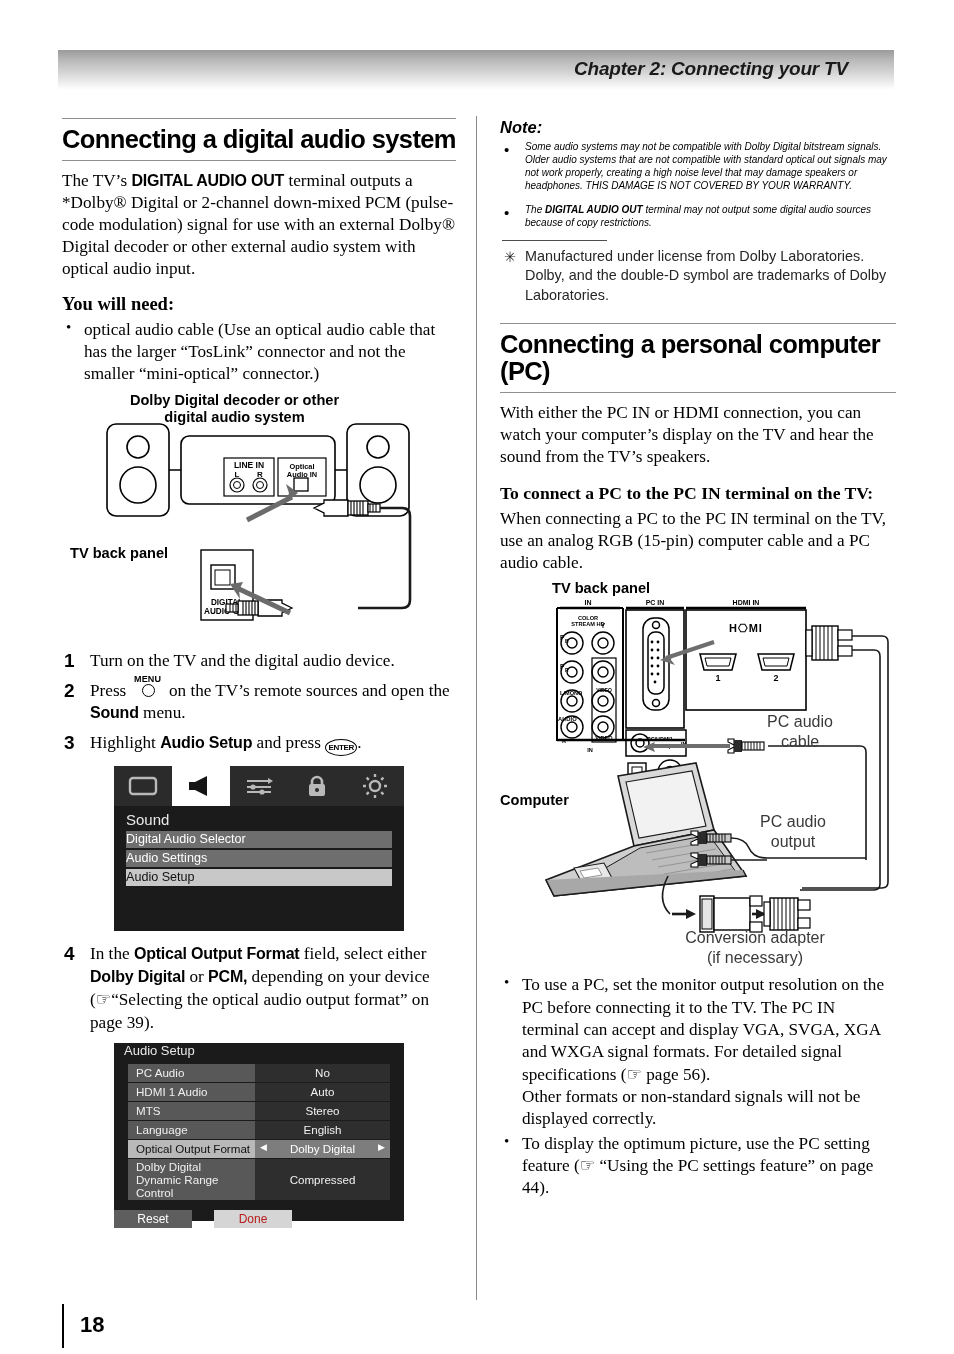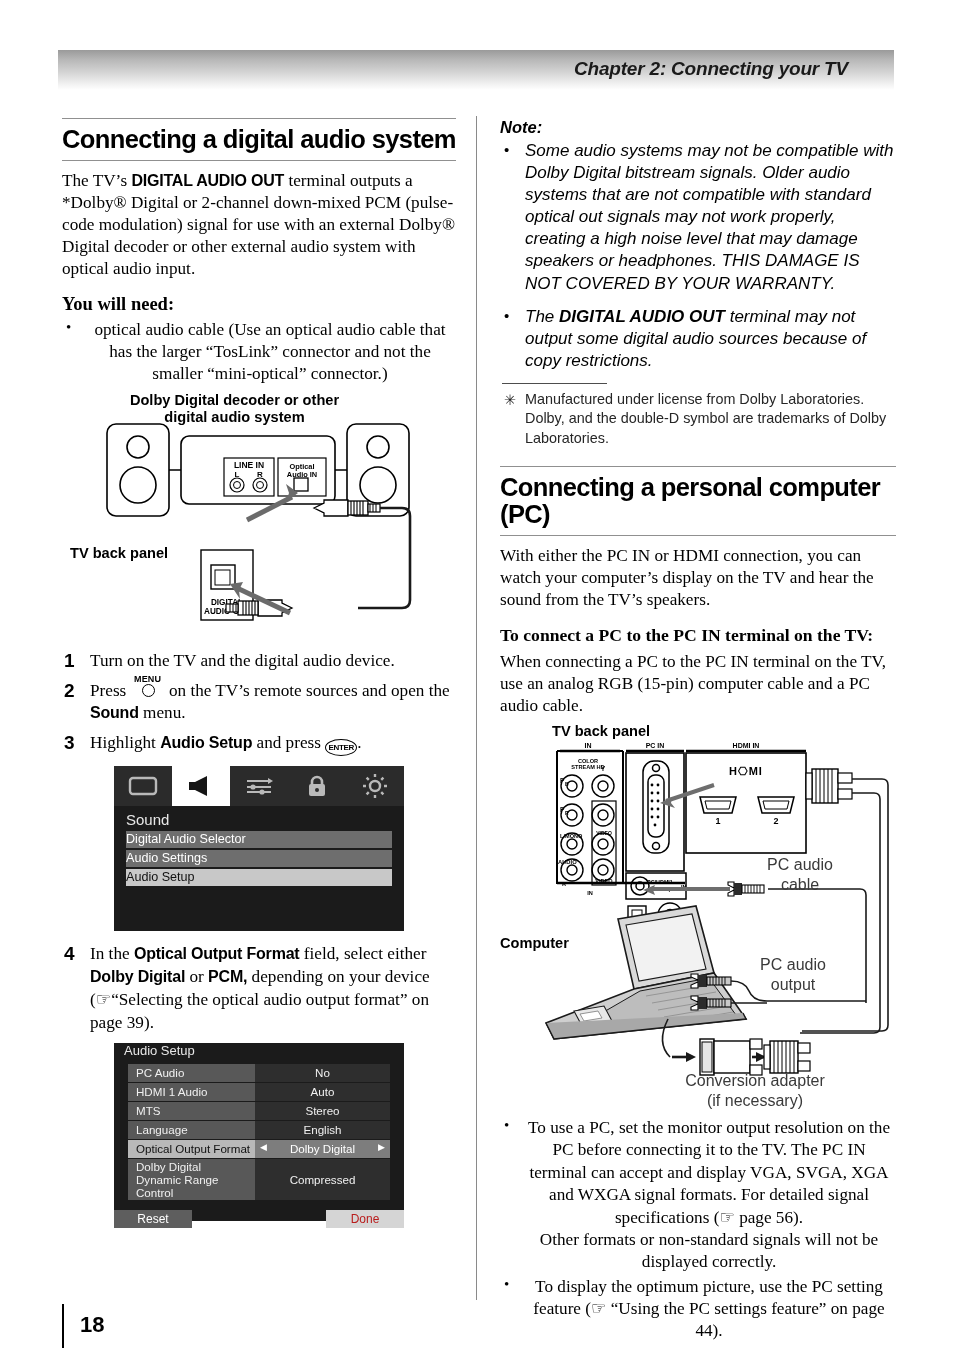--- a/index.html
+++ b/index.html
@@ -45,21 +45,21 @@
   p.body{
     font-size:17.2px;line-height:1.29;margin:9px 0 0 0;text-align:left;
   }
   h2.sub{
     font-size:18.5px;font-weight:bold;margin:13px 0 3px 0;line-height:1.2;
   }
   h2.sub-sans{
     font-family:"Liberation Serif", serif;
     font-size:17.6px;font-weight:bold;margin:14px 0 3px 0;line-height:1.2;
   }
-  ul.bul{list-style:none;margin:3px 0 0 0;padding:0;text-align:center;}
+  ul.bul{list-style:none;margin:3px 0 0 0;padding:0;}
   ul.bul > li{
     position:relative;padding-left:22px;font-size:17.2px;line-height:1.3;
     margin-bottom:2px;
   }
   ul.bul > li:before{
     content:"\2022";position:absolute;left:4px;top:-1px;font-size:15px;
   }
   .b{font-family:"Liberation Sans", sans-serif;font-weight:bold;font-size:16px;letter-spacing:-0.2px;}
 
   
@@ -91,21 +91,21 @@
 
   
   .note-h{
     font-family:"Liberation Sans", sans-serif;font-weight:bold;font-style:italic;
     font-size:16.5px;margin:0 0 3px 0;
   }
   ul.note{list-style:none;margin:0;padding:0;}
   ul.note > li{
     position:relative;padding-left:25px;margin-bottom:11px;
     font-family:"Liberation Sans", sans-serif;font-style:italic;
-    font-size:17px;line-height:1.30;
+    font-size:10px;line-height:1.30;
   }
   ul.note > li:before{
     content:"\2022";position:absolute;left:4px;top:0;font-style:normal;font-size:15px;
   }
   ul.note .bb{font-weight:bold;font-style:italic;}
 
   .fn-rule{width:105px;height:1px;background:#4d4d4d;margin:2px 0 6px 2px;}
   .footnote{
     position:relative;padding-left:25px;
     font-family:"Liberation Sans", sans-serif;font-size:14.4px;line-height:1.34;color:#262626;
@@ -144,21 +144,21 @@
   .osd2 table{border-collapse:separate;border-spacing:0 1px;margin-left:14px;width:262px;}
   .osd2 td{font-size:11.6px;height:16px;color:#f0f0f0;}
   .osd2 td.lab{background:#585858;width:118px;padding-left:8px;}
   .osd2 td.val{background:#2e2e2e;text-align:center;}
   .osd2 tr.sel td.lab{background:#b9b9b9;color:#111;}
   .osd2 tr.sel td.val{background:#7d7d7d;color:#fff;position:relative;}
   .osd2 tr.sel td.val .ar{position:absolute;font-size:9px;top:2px;}
   .osd2 tr.sel td.val .ar.l{left:5px;}
   .osd2 tr.sel td.val .ar.r{right:5px;}
   .osd2 td.lab2{background:#585858;width:118px;padding-left:8px;line-height:1.12;font-size:11.6px;}
-  .osd2 .btns{display:flex;gap:22px;justify-content:space-between;margin-top:9px;}
+  .osd2 .btns{display:flex;gap:22px;justify-content:flex-start;margin-top:9px;}
   .osd2 .btn{
     width:78px;height:18px;background:#5e5e5e;color:#fff;font-size:12px;
     text-align:center;line-height:18px;
   }
   .osd2 .btn.primary{background:#d5d5d5;color:#b91c1c;}
 
   
   .dia2{position:relative;width:396px;height:390px;margin-top:6px;}
   .dia2 .capb{
     position:absolute;font-family:"Liberation Sans", sans-serif;font-weight:bold;font-size:14.6px;

